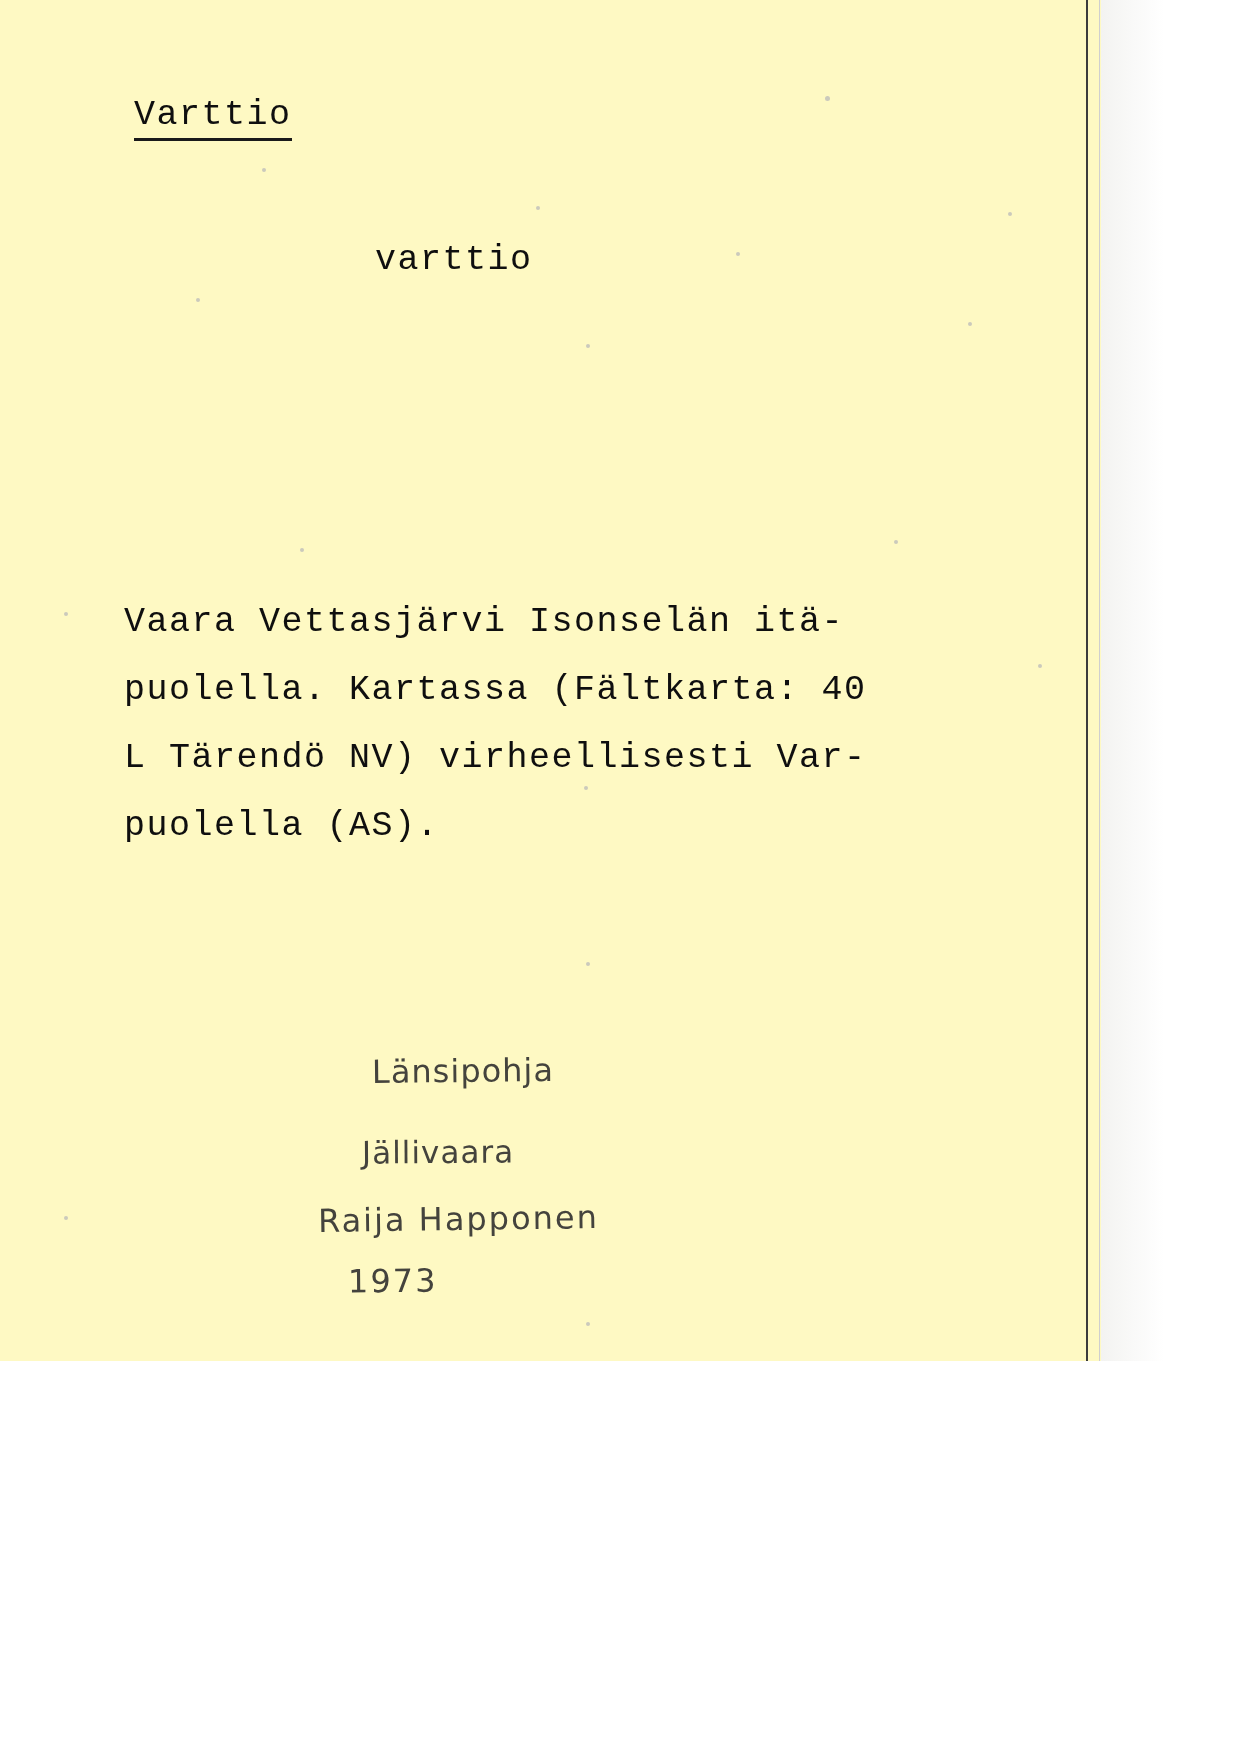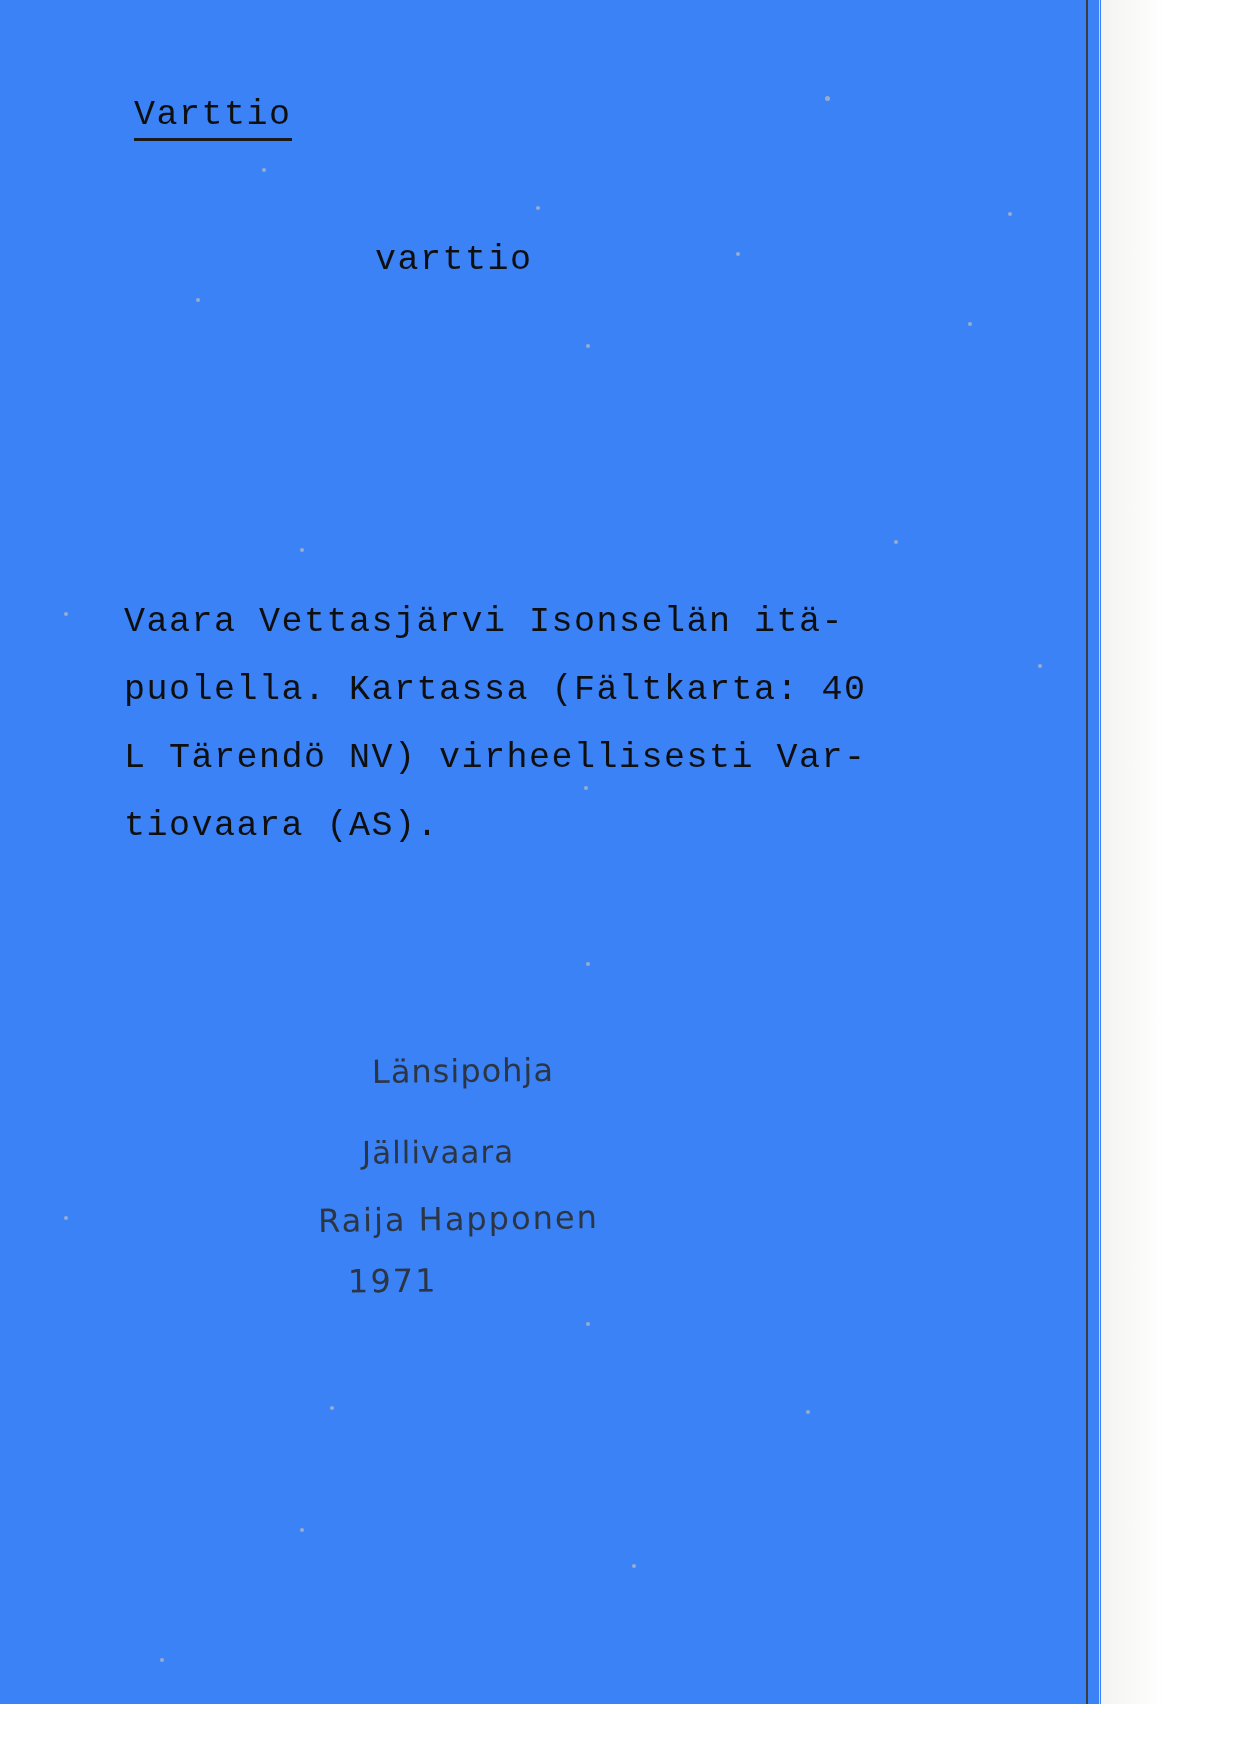--- a/index.html
+++ b/index.html
@@ -3,22 +3,22 @@
 <meta charset="utf-8">
 <style>
   html, body {
     margin: 0;
     padding: 0;
     background: #ffffff;
   }
   .page {
     position: relative;
     width: 1258px;
-    height: 1704px;
-    background: #3b82f6;
+    height: 1361px;
+    background: #fef9c3;
     overflow: hidden;
     font-family: "Liberation Mono", "DejaVu Sans Mono", monospace;
     color: #141414;
   }
 
   
   .speckle {
     position: absolute;
     background: #b9b9b9;
     border-radius: 50%;
@@ -167,20 +167,20 @@
   <div class="speckle" style="left:160px;top:1658px;width:4px;height:4px;"></div>
 
   <div class="typed title">Varttio</div>
 
   <div class="typed headword">varttio</div>
 
 
   <div class="typed body-text"><span>Vaara Vettasjärvi Isonselän itä-</span>
 <span>puolella. Kartassa (Fältkarta: 40</span>
 <span>L Tärendö NV) virheellisesti Var-</span>
-<span>tiovaara (AS).</span></div>
+<span>puolella (AS).</span></div>
 
   <div class="stamp stamp-1">Länsipohja</div>
   <div class="stamp stamp-2">Jällivaara</div>
   <div class="stamp stamp-3">Raija Happonen</div>
-  <div class="stamp stamp-4">1971</div>
+  <div class="stamp stamp-4">1973</div>
 
 </div>
 
 </body></html>

